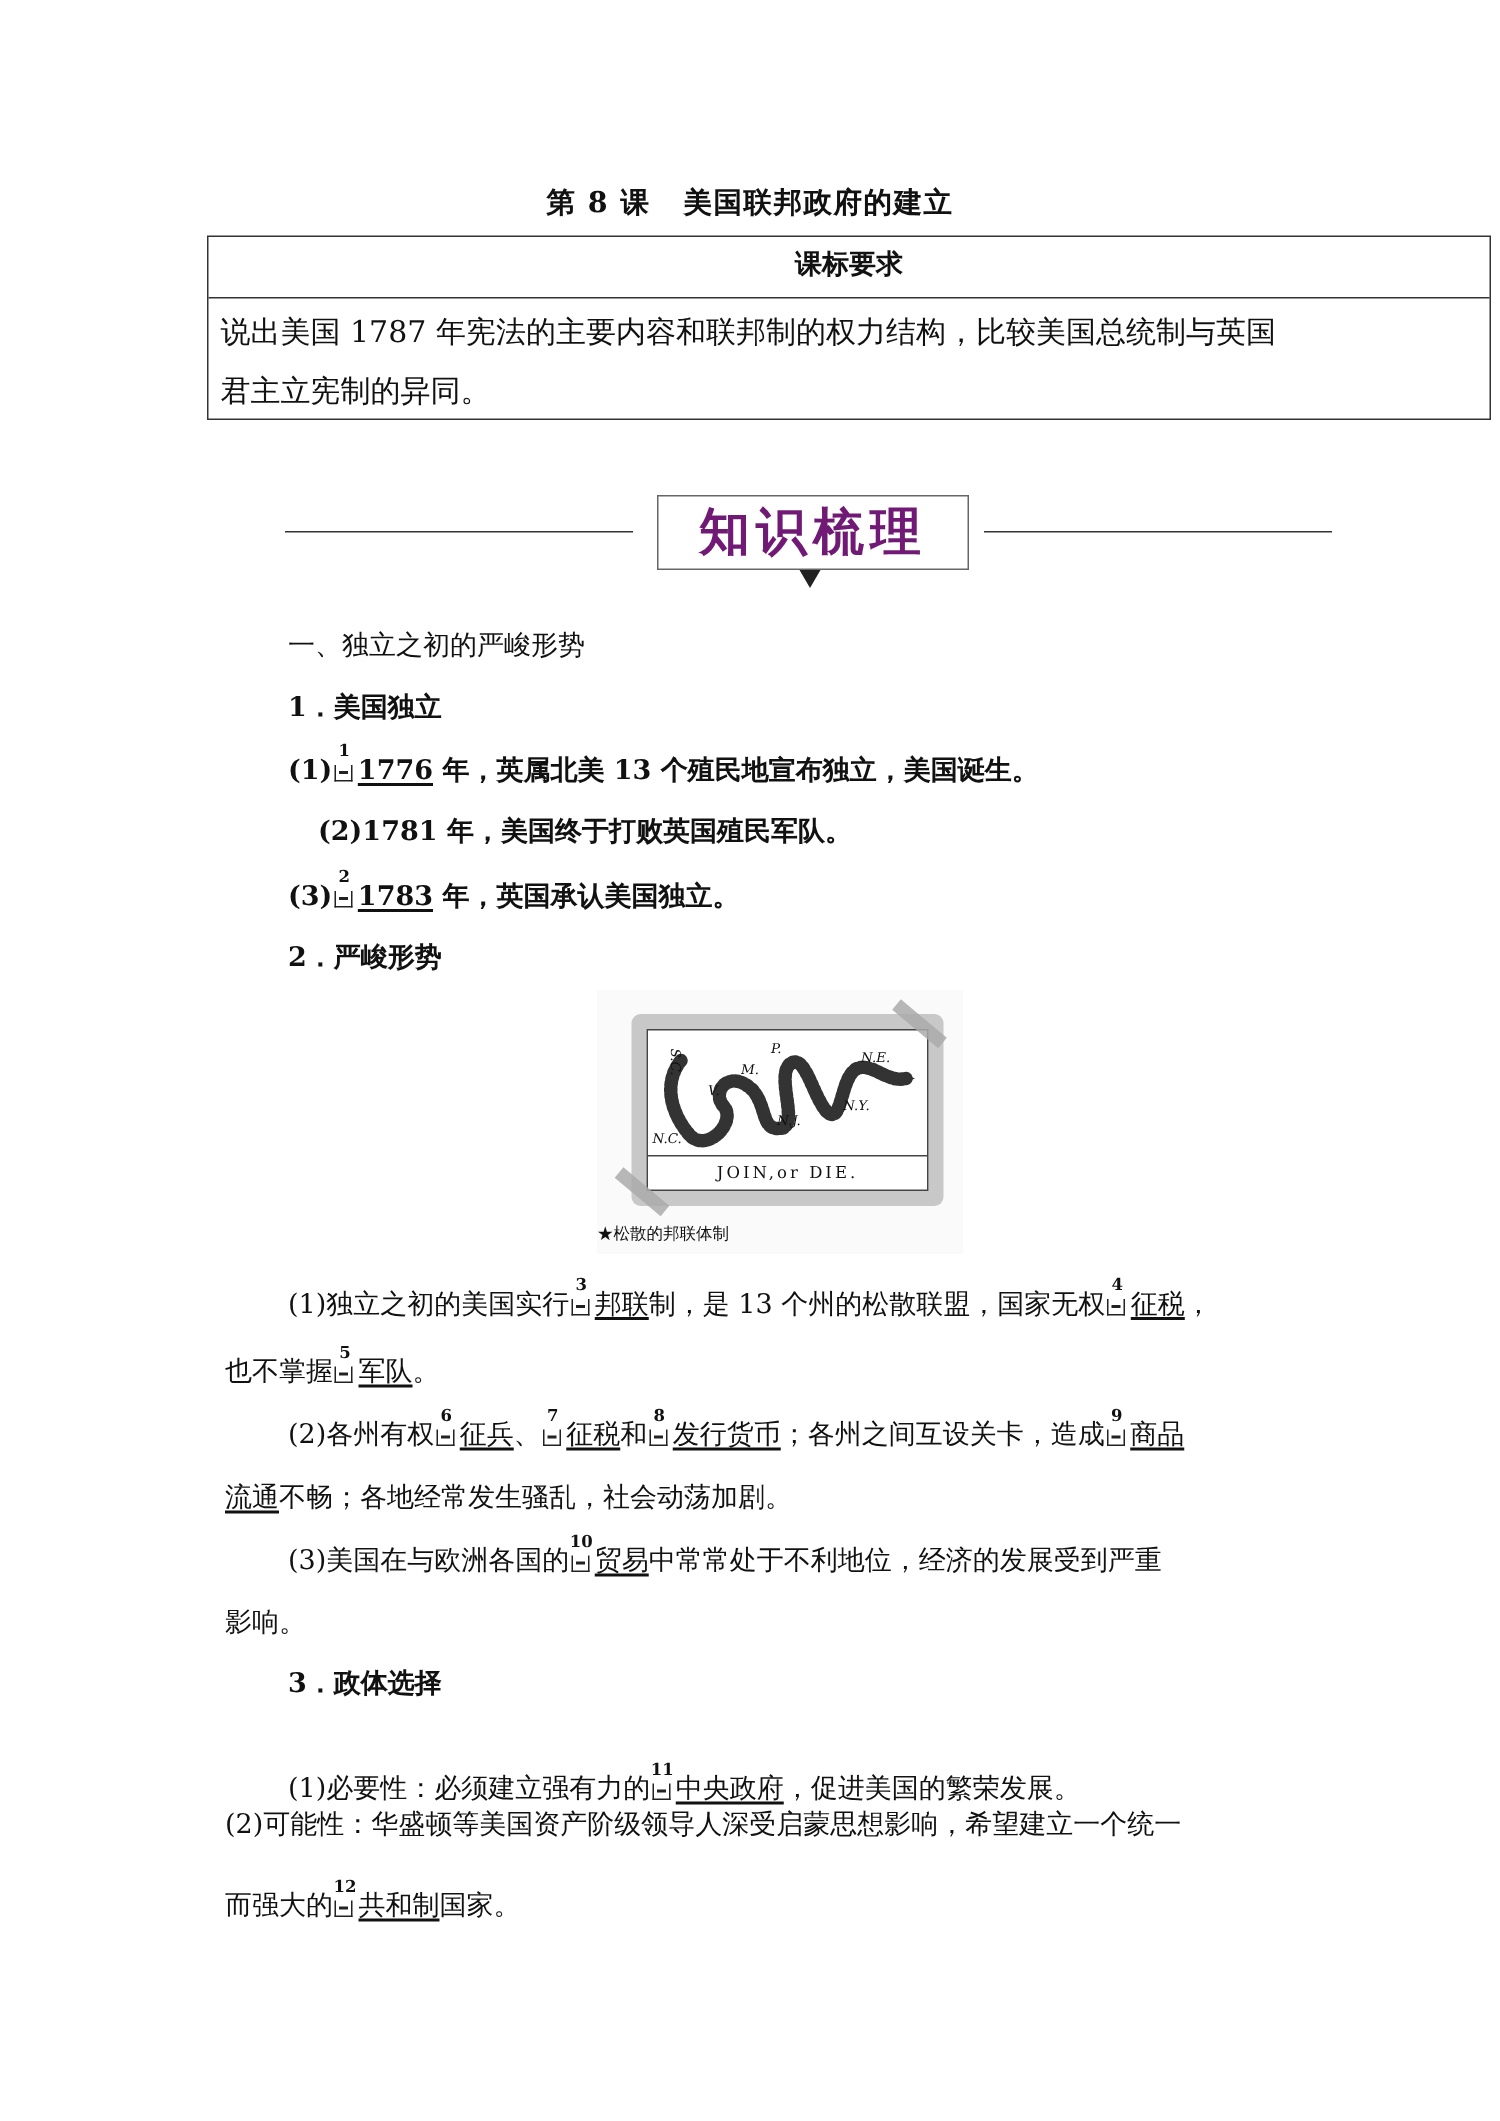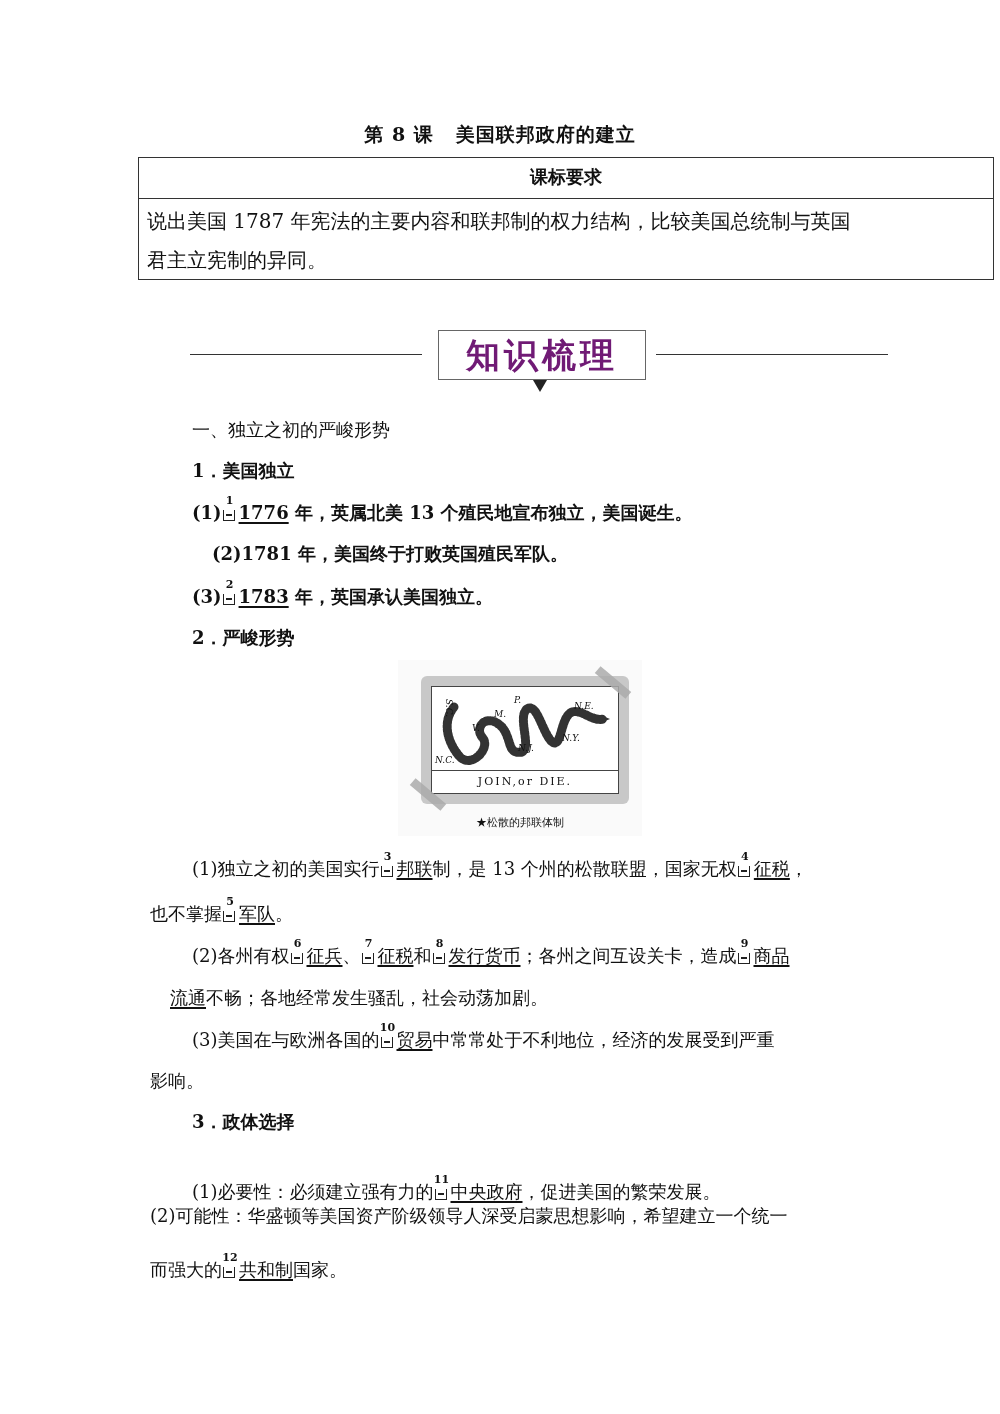--- a/index.html
+++ b/index.html
@@ -22,21 +22,21 @@
     .num { display: inline-block; position: relative; width: 16px; height: 18px; vertical-align: -2px; margin-right: 1px; }
     .num .box { position: absolute; left: 1px; bottom: 0; width: 12px; height: 11px; border: 1.5px solid #222; border-top: none; box-sizing: border-box; }
     .num .box:after { content: ""; position: absolute; left: 2px; right: 2px; top: 4px; height: 1.5px; background: #222; }
     .num .n { position: absolute; left: 0; top: -9px; width: 16px; text-align: center; font-size: 11px; font-weight: bold; }
     .figure { top: 660px; left: 398px; width: 244px; height: 176px; background: #fafafa; }
     .fig-frame { position: absolute; left: 23px; top: 16px; width: 208px; height: 128px; background: #c8c8c8; border-radius: 6px; }
     .fig-inner { position: absolute; left: 10px; top: 10px; width: 188px; height: 108px; background: #fff; border: 1px solid #444; box-sizing: border-box; }
     .fig-caption-bar { position: absolute; left: 0; bottom: 0; width: 100%; height: 22px; border-top: 1px solid #444; text-align: center;
       font-size: 11px; line-height: 22px; letter-spacing: 2px; font-family: "DejaVu Serif", serif; }
     .tape { position: absolute; width: 40px; height: 9px; background: #aaa; opacity: .85; }
-    .fig-cap { position: absolute; left: 0; bottom: 6px; width: 100%; text-align: center; font-size: 11px; }
+    .fig-cap { position: absolute; left: 0; bottom: 6px; width: 100%; text-align: left; font-size: 11px; }
     .snake-label { position: absolute; font-size: 9px; font-style: italic; }
   </style>
 </head>
 <body>
 
 <div class="abs title">
   <span>第 8 课</span><span class="gap"></span><span>美国联邦政府的建立</span>
 </div>
 
 <div class="abs req-table">
@@ -95,21 +95,21 @@
 <div class="abs line" style="top:857px;left:192px;">
   <span>(1)独立之初的美国实行</span><span class="ans"><span class="num"><span class="n">3</span><span class="box"></span></span><span>邦联</span></span><span>制，是 13 个州的松散联盟，国家无权</span><span class="ans"><span class="num"><span class="n">4</span><span class="box"></span></span><span>征税</span></span><span>，</span>
 </div>
 <div class="abs line" style="top:902px;left:150px;">
   <span>也不掌握</span><span class="ans"><span class="num"><span class="n">5</span><span class="box"></span></span><span>军队</span></span><span>。</span>
 </div>
 
 <div class="abs line" style="top:944px;left:192px;">
   <span>(2)各州有权</span><span class="ans"><span class="num"><span class="n">6</span><span class="box"></span></span><span>征兵</span></span><span>、</span><span class="ans"><span class="num"><span class="n">7</span><span class="box"></span></span><span>征税</span></span><span>和</span><span class="ans"><span class="num"><span class="n">8</span><span class="box"></span></span><span>发行货币</span></span><span>；各州之间互设关卡，造成</span><span class="ans"><span class="num"><span class="n">9</span><span class="box"></span></span><span>商品</span></span>
 </div>
-<div class="abs line" style="top:986px;left:150px;margin-left:20px;">
+<div class="abs line" style="top:986px;left:150px;">
   <span class="ans">流通</span><span>不畅；各地经常发生骚乱，社会动荡加剧。</span>
 </div>
 
 <div class="abs line" style="top:1028px;left:192px;">
   <span>(3)美国在与欧洲各国的</span><span class="ans"><span class="num"><span class="n">10</span><span class="box"></span></span><span>贸易</span></span><span>中常常处于不利地位，经济的发展受到严重</span>
 </div>
 <div class="abs line" style="top:1069px;left:150px;">影响。</div>
 
 <div class="abs line bold" style="top:1110px;left:192px;">3．政体选择</div>
 <div class="abs line" style="top:1180px;left:192px;">

